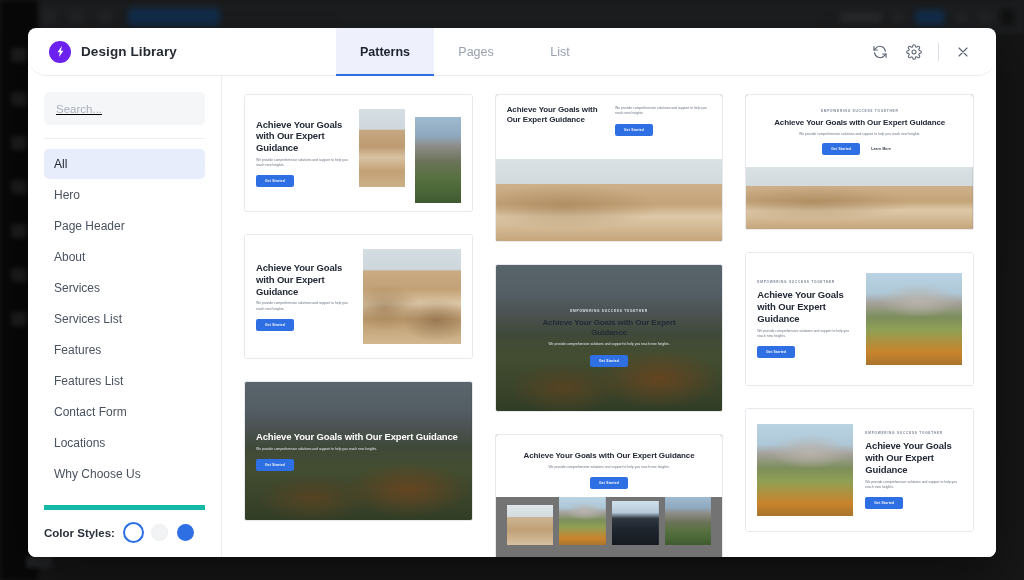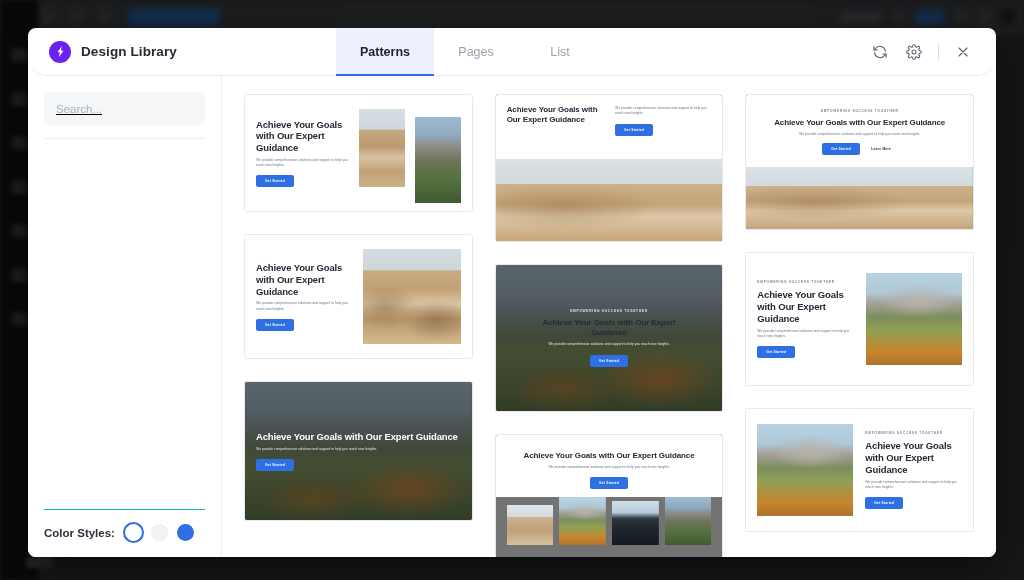--- a/index.html
+++ b/index.html
@@ -104,21 +104,21 @@
 
   .nav { display: flex; flex-direction: column; gap: 0; overflow: hidden; }
   .nav-item {
     height: 30px; display: flex; align-items: center; padding: 0 10px;
     font-size: 12px; color: #4a5260; border-radius: 5px; cursor: pointer;
     margin-bottom: 1px;
   }
   .nav-item.active { background: #e8edfb; color: #222932; }
 
   .color-styles {
-    margin-top: auto; border-top: 1px solid #14b8a6;
+    margin-top: auto; border-top: 5px solid #14b8a6;
     padding: 14px 0 16px; display: flex; align-items: center; gap: 10px;
   }
   .cs-label { font-size: 11.5px; font-weight: 700; color: #2b313b; }
   .swatches { display: flex; align-items: center; gap: 9px; }
   .sw { width: 17px; height: 17px; border-radius: 50%; cursor: pointer; }
   .sw.sel { box-shadow: 0 0 0 2px #2f6fe4; background: #fff; border: 1px solid #fff; }
   .sw.w { background: #f2f3f5; border: 1px solid #eceef0; }
   .sw.b { background: #2f6fe4; }
 
   
@@ -288,20 +288,33 @@
     <div class="sidebar">
       <div class="search-wrap">
         <input class="search-input" type="text" placeholder="Search..." style="">
         <svg width="13" height="13" viewBox="0 0 24 24" fill="none" stroke="#8d95a2" stroke-width="1.9" stroke-linecap="round">
           <circle cx="11" cy="11" r="7"></circle>
             <path d="m20 20-3.5-3.5"></path>
         </svg>
       </div>
       <div class="s-divider"></div>
 
+      <div class="nav">
+        <div class="nav-item active">All</div>
+        <div class="nav-item">Hero</div>
+        <div class="nav-item">Page Header</div>
+        <div class="nav-item">About</div>
+        <div class="nav-item">Services</div>
+        <div class="nav-item">Services List</div>
+        <div class="nav-item">Features</div>
+        <div class="nav-item">Features List</div>
+        <div class="nav-item">Contact Form</div>
+        <div class="nav-item">Locations</div>
+        <div class="nav-item">Why Choose Us</div>
+      </div>
 
       <div class="color-styles">
         <div class="cs-label">Color Styles:</div>
         <div class="swatches">
           <div class="sw sel"></div>
           <div class="sw w"></div>
           <div class="sw b"></div>
         </div>
       </div>
     </div>

